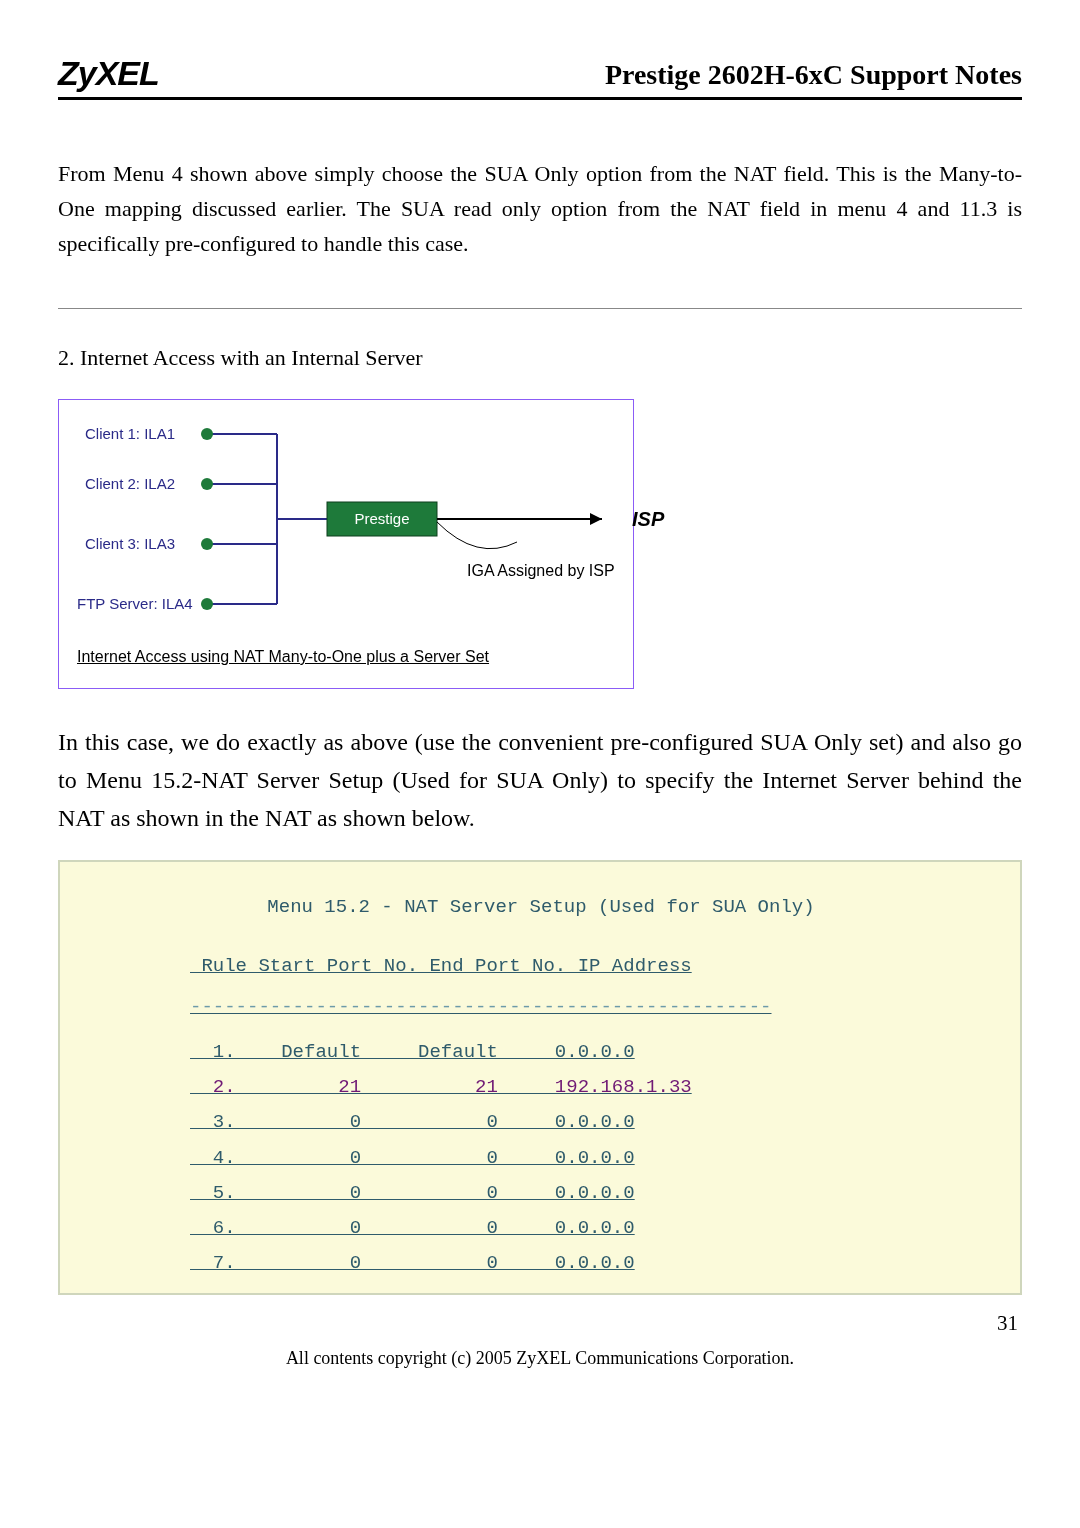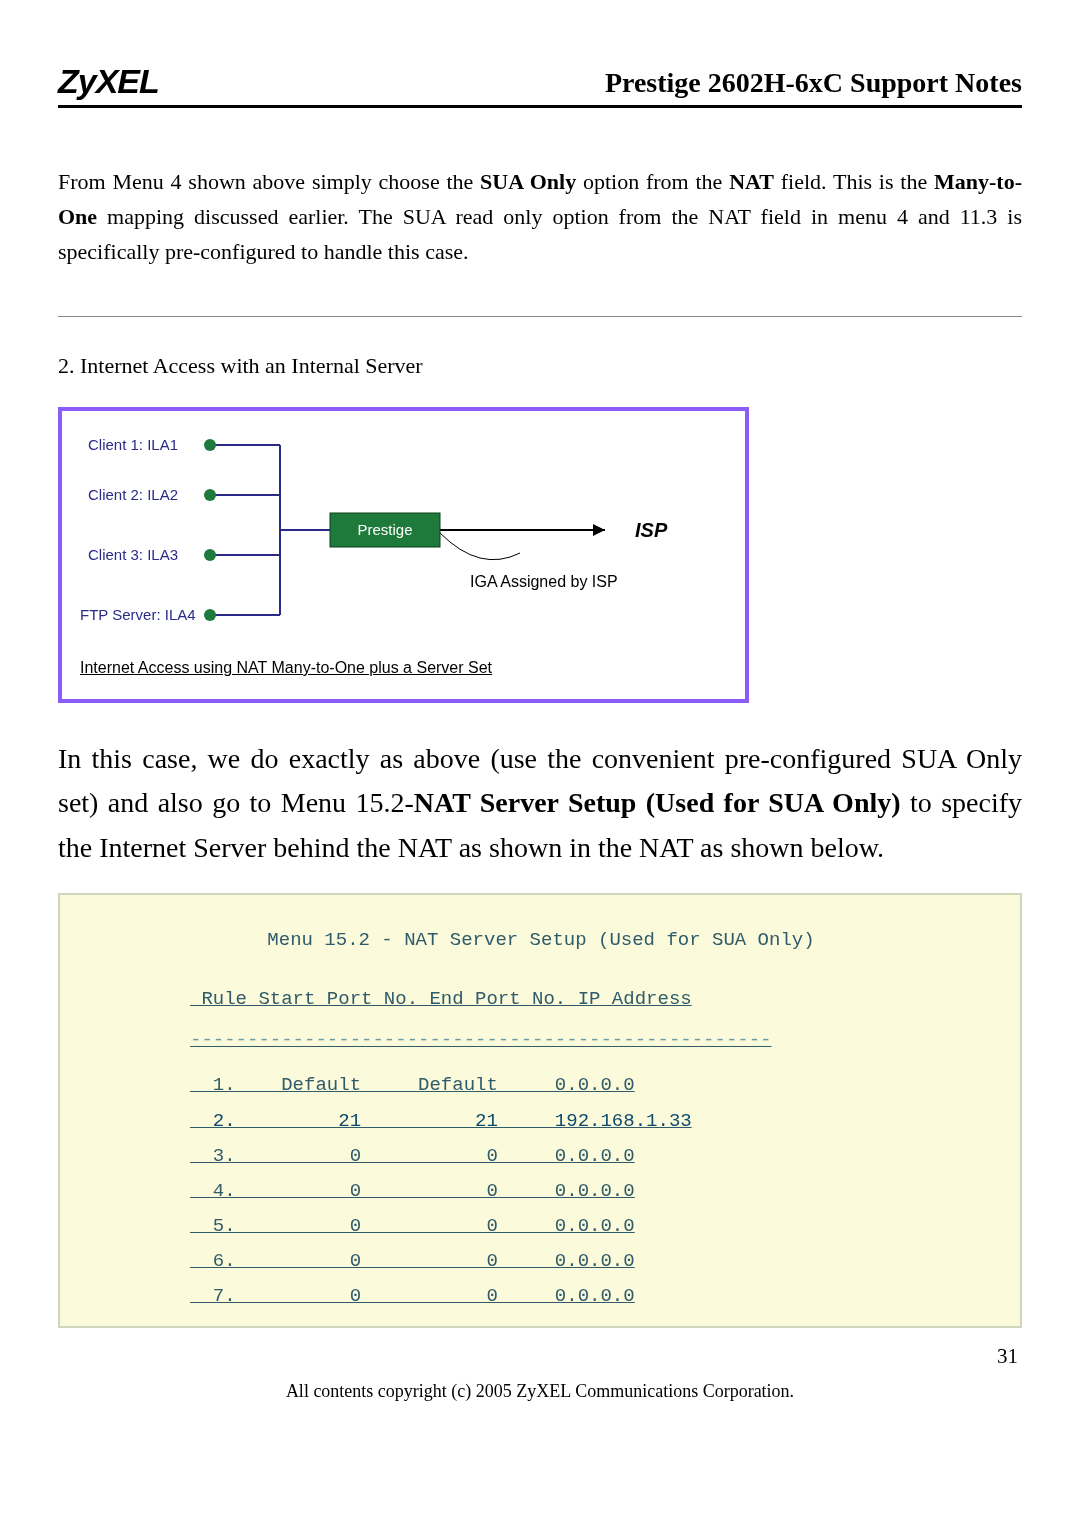--- a/index.html
+++ b/index.html
@@ -1,35 +1,35 @@
 <!DOCTYPE html>
 <html><head>
 <meta charset="utf-8">
 <style>
   * { box-sizing: border-box; margin: 0; padding: 0; }
   html, body { width: 1080px; background: #fff; }
   body { font-family: "Times New Roman", Times, serif; color: #000; padding: 54px 58px 34px 58px; }
   .header { display: flex; align-items: flex-end; justify-content: space-between; border-bottom: 3px solid #000; padding-bottom: 4px; margin-bottom: 56px; }
-  .logo { font-family: Arial, Helvetica, sans-serif; font-weight: 900; font-style: italic; font-size: 34px; letter-spacing: -1px; margin-top: 8px; }
+  .logo { font-family: Arial, Helvetica, sans-serif; font-weight: 900; font-style: italic; font-size: 34px; letter-spacing: -1px; }
   .doctitle { font-weight: 700; font-size: 28px; padding-bottom: 2px; }
   .para { font-size: 22px; line-height: 1.6; text-align: justify; margin-bottom: 46px; }
-  .bold { font-weight: 700; }
+  .bold { font-weight: 400; }
   hr.divider { border: none; border-top: 1px solid #888; margin: 0 0 36px 0; }
   .section-title { font-size: 22px; margin-bottom: 28px; font-family: Liberation Serif, serif; }
-  .diagram-box { border: 4px solid #8b5cf6; padding: 14px 18px 22px 18px; width: 691px; margin-bottom: 34px; }
+  .diagram-box { border: 1px solid #8b5cf6; padding: 14px 18px 22px 18px; width: 576px; margin-bottom: 34px; }
   .diagram-svg { display: block; }
   .diagram-caption { font-family: Arial, Helvetica, sans-serif; font-size: 16px; text-decoration: underline; margin-top: 14px; }
-  .para2 { font-size: 28px; line-height: 1.6; text-align: justify; margin-bottom: 22px; }
+  .para2 { font-size: 24px; line-height: 1.6; text-align: justify; margin-bottom: 22px; }
   .terminal { background: #fbfada; border: 2px solid #cfd6bc; font-family: "Courier New", Courier, monospace; font-size: 19px; color: #2f5b6b; padding: 28px 16px 12px 18px; line-height: 1.85; }
   .terminal .title { text-align: center; margin-bottom: 24px; }
   .terminal .tablewrap { margin-left: 112px; text-decoration: underline; }
   .terminal .cols { white-space: pre; margin-bottom: 6px; }
   .terminal .rule { color: #6c9aa9; letter-spacing: 0; margin-bottom: 10px; white-space: pre; }
   .terminal .row { white-space: pre; }
-  .terminal .hl { color: #0c4a6e; }
+  .terminal .hl { color: #701a75; }
   .pagenum { text-align: right; font-size: 21px; margin-top: 16px; padding-right: 4px; }
   .copyright { text-align: center; font-size: 18px; margin-top: 12px; }
 </style>
 </head>
 <body>
 
 <div class="header">
   <div class="logo">ZyXEL</div>
   <div class="doctitle">Prestige 2602H-6xC Support Notes</div>
 </div>

